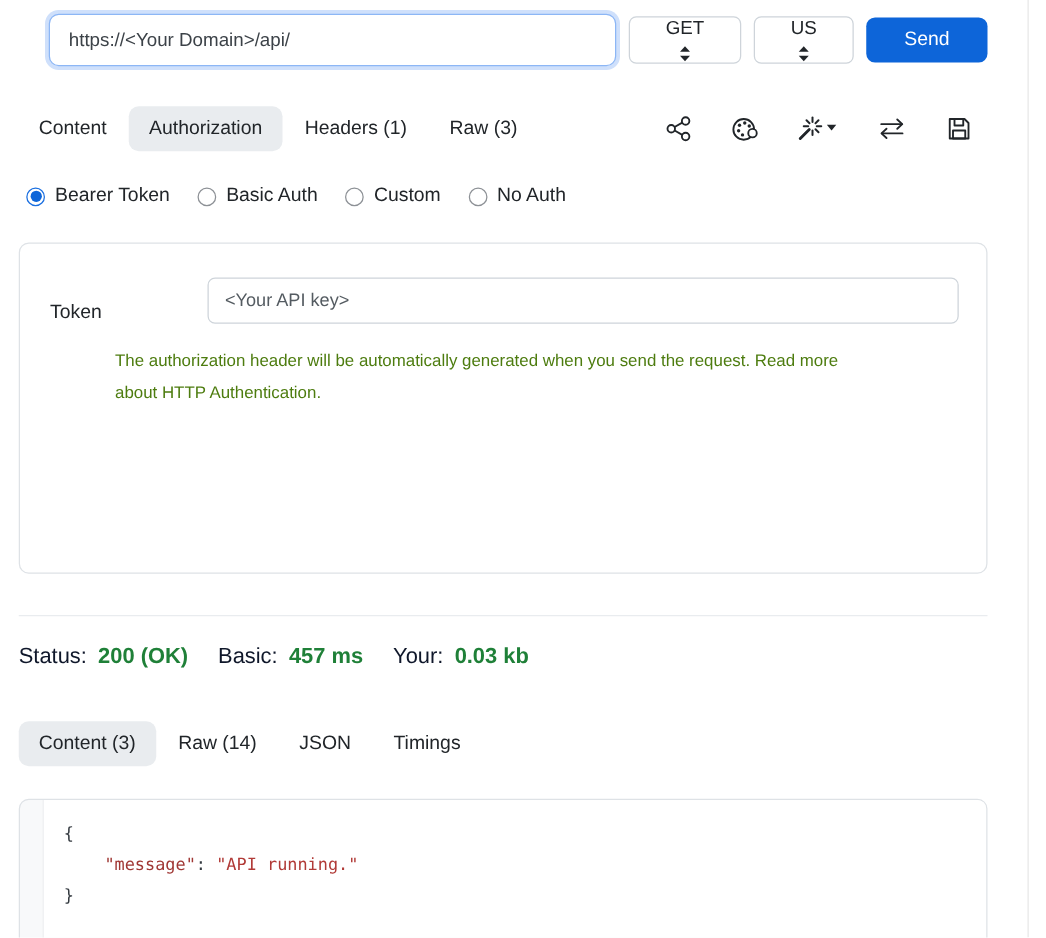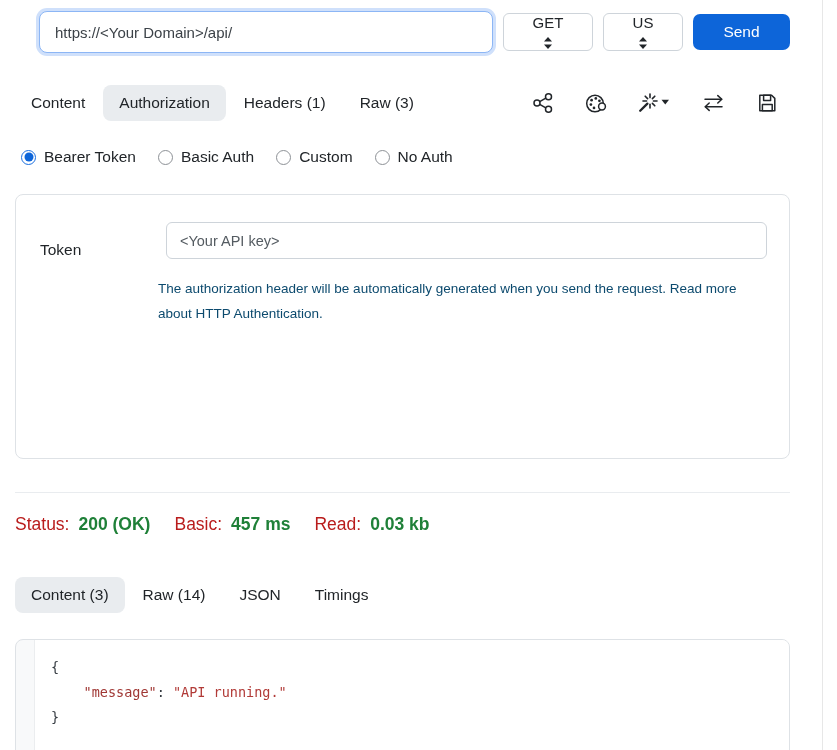--- a/index.html
+++ b/index.html
@@ -73,29 +73,29 @@
   }
   .token-row { display: flex; align-items: flex-end; }
   .token-label { width: 126px; font-size: 15.5px; color: #212529; }
   .token-input {
     flex: 1; height: 37px; border: 1px solid #ced4da; border-radius: 6px;
     padding: 0 13px; font-family: "Liberation Sans", sans-serif;
     font-size: 14.5px; color: #a16207; outline: none;
   }
   .token-input::placeholder { color: #545b61; opacity: 1; }
   .help-text {
-    margin: 17px 0 0 118px; max-width: 585px;
-    font-size: 13.5px; line-height: 25px; color: #0c4a6e;
+    margin: 17px 0 0 52px; max-width: 585px;
+    font-size: 13.5px; line-height: 25px; color: #4d7c0f;
   }
 
   .divider { margin-top: 33px; border: none; border-top: 1px solid #e9ecef; }
 
   
   .status-row { display: flex; align-items: baseline; margin-top: 21px; font-size: 17.5px; }
-  .status-label { color: #b91c1c; margin-right: 9px; }
+  .status-label { color: #0f172a; margin-right: 9px; }
   .status-value { color: #1f8038; font-weight: bold; margin-right: 24px; }
 
   
   .code-block {
     margin-top: 26px; border: 1px solid #dee2e6; border-radius: 8px;
     background: #f8f9fa; overflow: hidden; height: 130px;
   }
   .code-inner {
     margin-left: 18px; background: #fff; height: 100%;
     border-left: 1px solid #ebedef; padding: 15px 16px;
@@ -224,21 +224,21 @@
     <div class="help-text">The authorization header will be automatically generated when you send the request. Read more about HTTP Authentication.</div>
   </div>
 
   <hr class="divider">
 
   <div class="status-row">
     <span class="status-label">Status:</span>
     <span class="status-value">200 (OK)</span>
     <span class="status-label">Basic:</span>
     <span class="status-value">457 ms</span>
-    <span class="status-label">Read:</span>
+    <span class="status-label">Your:</span>
     <span class="status-value">0.03 kb</span>
   </div>
 
   <div class="tabs-row response-tabs">
     <div class="tab active">Content (3)</div>
     <div class="tab">Raw (14)</div>
     <div class="tab">JSON</div>
     <div class="tab">Timings</div>
   </div>
 

